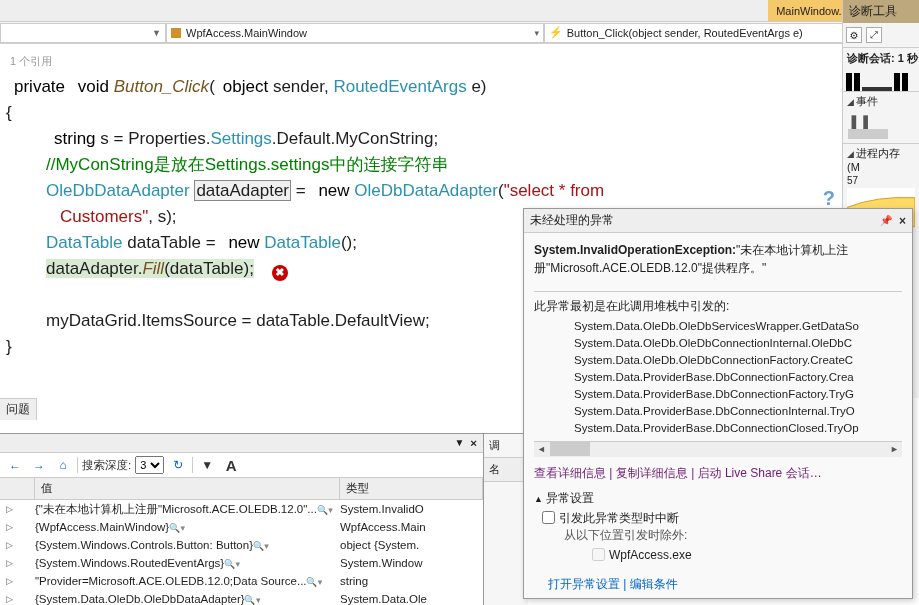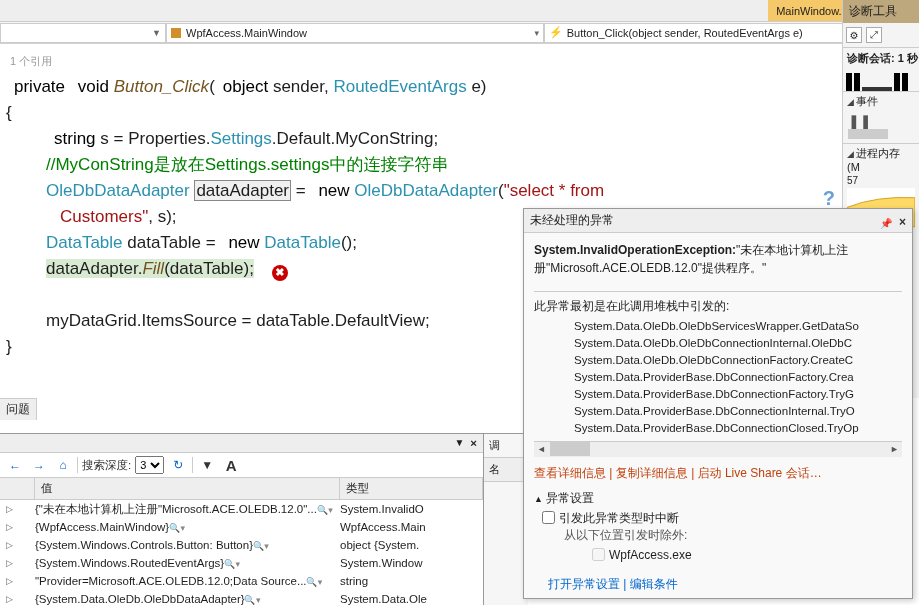--- a/index.html
+++ b/index.html
@@ -44,30 +44,30 @@
 .diag .bars { height:22px; padding:0 3px; display:flex; gap:2px; align-items:flex-end; }
 .diag .bars i { width:6px; background:#000; display:inline-block; }
 .diag .sec { padding:2px 4px; border-top:1px solid #ccc; }
 .diag .tri { font-size:9px; color:#444; margin-right:2px; }
 .diag .mem-chart { height:40px; margin:2px 4px; background:linear-gradient(180deg,#fff 60%,#ffe08a 60%); position:relative; }
 .diag .mem-chart svg { position:absolute; inset:0; }
 .diag .pause { font-size:14px; color:#555; }
 
 
 .popup { position:absolute; top:208px; left:523px; width:390px; height:391px; background:#f9f9f9; border:1px solid #999; box-shadow:2px 2px 6px rgba(0,0,0,0.2); font-size:12px; z-index:5; }
-.popup .hd { background:#eee; padding:3px 6px; border-bottom:1px solid #ccc; display:flex; align-items:flex-end; }
+.popup .hd { background:#eee; padding:3px 6px; border-bottom:1px solid #ccc; display:flex; align-items:center; }
 .popup .hd .pin { margin-left:auto; font-size:10px; color:#555; }
 .popup .hd .x { margin-left:6px; font-weight:bold; color:#333; cursor:pointer; }
 .popup .body { padding:8px 10px; }
 .popup .msg { margin-bottom:14px; line-height:1.5; }
 .popup .msg b { font-weight:bold; }
 .popup hr { border:none; border-top:1px solid #ccc; margin:6px 0; }
 .popup .stack-lbl { margin-bottom:3px; }
 .popup .stack { margin-left:40px; font-size:11.5px; line-height:17px; white-space:nowrap; overflow:hidden; }
-.popup .links { color:#c2410c; margin-top:8px; }
+.popup .links { color:#701a75; margin-top:8px; }
 .popup .links span { cursor:pointer; }
 .popup .excset { margin-top:8px; }
 .popup .excset .tri { font-size:9px; margin-right:3px; }
 .popup .chk { margin-left:8px; margin-top:3px; }
 .popup .chk input { vertical-align:-2px; margin-right:4px; }
 .popup .sub { margin-left:30px; color:#555; }
 .popup .sub2 { margin-left:30px; margin-top:4px;padding-left:28px; }
 .popup .sub2 input { vertical-align:-2px; margin-right:4px; }
 .popup .links2 { color:#0066cc; margin-top:14px; margin-left:14px; }
 .popup .sb { position:absolute; bottom:0; left:0; right:0; height:16px; background:#eee; border-top:1px solid #ccc; display:flex; }

